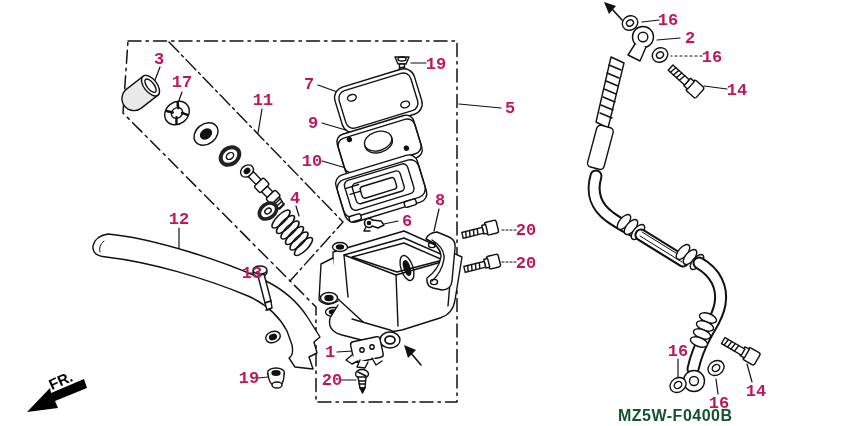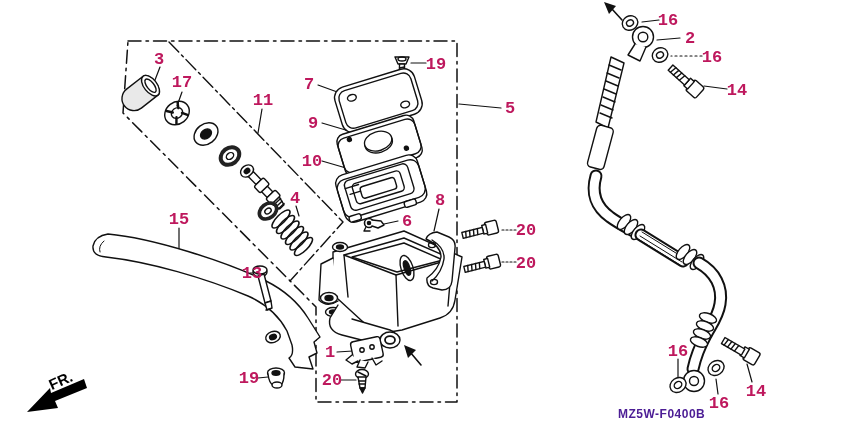--- a/index.html
+++ b/index.html
@@ -9,21 +9,21 @@
   }
   #artwork{position:absolute;left:0;top:0;}
   .callout{
     position:absolute;transform:translate(-50%,-50%);
     font-family:Liberation Mono, monospace;
     font-size:17px;font-weight:600;color:#be185d;line-height:1;
     white-space:nowrap;user-select:none;
   }
   .diagram-code{
     position:absolute;left:618px;top:407px;
-    font-size:12px;font-weight:700;color:#4c1d95;letter-spacing:.5px;
+    font-size:16px;font-weight:700;color:#14532d;letter-spacing:.5px;
   }
   .fr-label{
     position:absolute;left:53px;top:376px;
     font-size:15px;font-weight:700;color:#000;
     transform:rotate(-24deg);transform-origin:left bottom;
   }
 </style>
 </head>
 <body>
 
@@ -357,21 +357,21 @@
 <span class="callout" style="left:309px;top:84px">7</span>
 <span class="callout" style="left:313px;top:123px">9</span>
 <span class="callout" style="left:312px;top:161px">10</span>
 <span class="callout" style="left:436px;top:64px">19</span>
 <span class="callout" style="left:510px;top:108px">5</span>
 <span class="callout" style="left:295px;top:198px">4</span>
 <span class="callout" style="left:407px;top:221px">6</span>
 <span class="callout" style="left:440px;top:200px">8</span>
 <span class="callout" style="left:526px;top:230px">20</span>
 <span class="callout" style="left:526px;top:263px">20</span>
-<span class="callout" style="left:179px;top:219px">15</span>
+<span class="callout" style="left:179px;top:219px">12</span>
 <span class="callout" style="left:252px;top:273px">13</span>
 <span class="callout" style="left:249px;top:378px">19</span>
 <span class="callout" style="left:330px;top:352px">1</span>
 <span class="callout" style="left:332px;top:380px">20</span>
 <span class="callout" style="left:668px;top:20px">16</span>
 <span class="callout" style="left:690px;top:38px">2</span>
 <span class="callout" style="left:712px;top:57px">16</span>
 <span class="callout" style="left:737px;top:90px">14</span>
 <span class="callout" style="left:678px;top:351px">16</span>
 <span class="callout" style="left:719px;top:403px">16</span>

